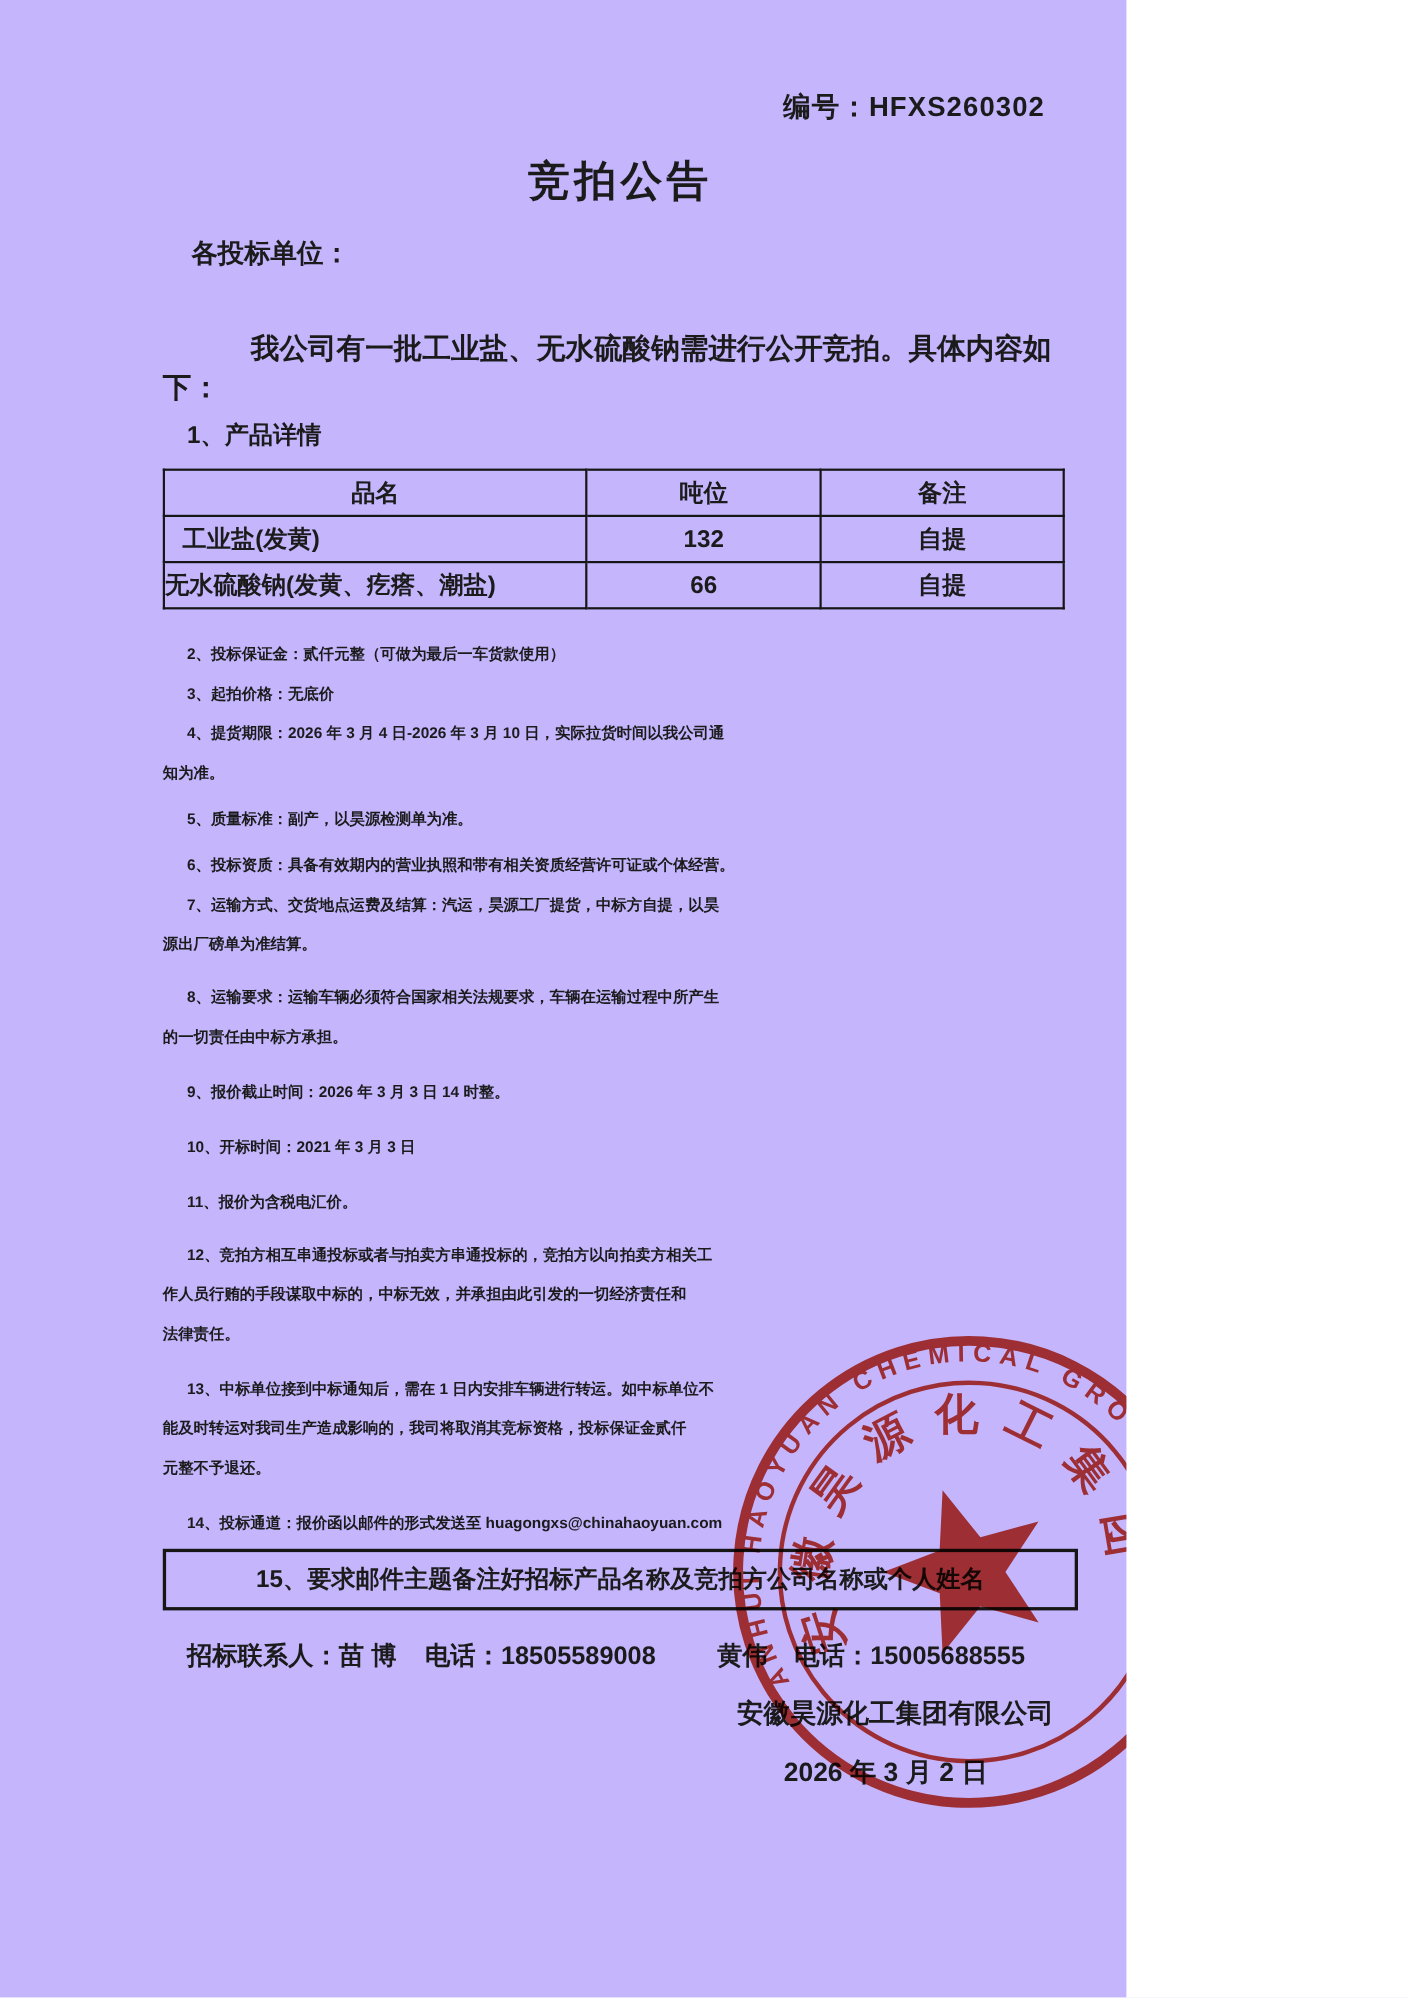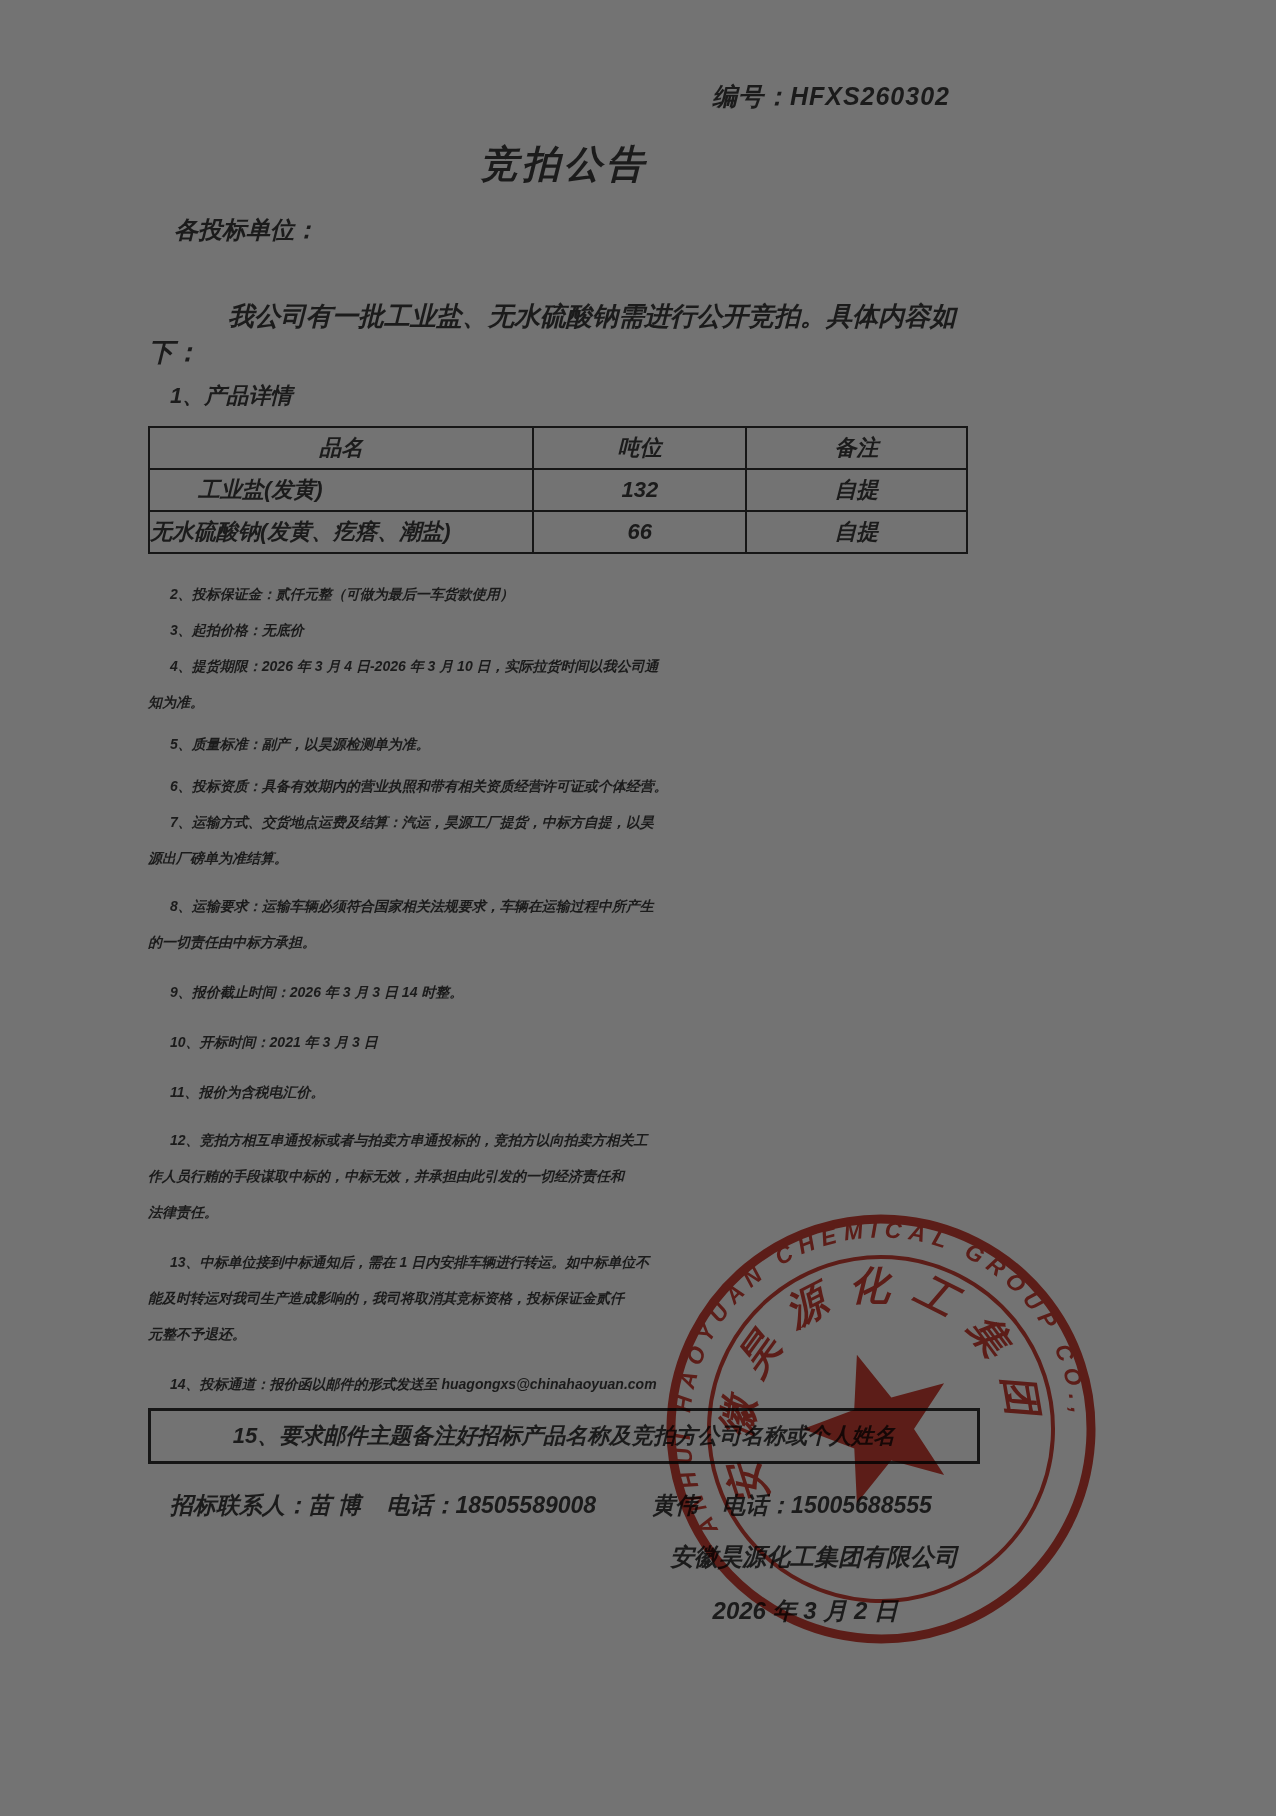--- a/index.html
+++ b/index.html
@@ -2,21 +2,21 @@
 <html><head>
 <meta charset="utf-8">
 <style>
   html,body{margin:0;padding:0;}
   body{
     width:1280px;height:1816px;
     background:#ffffff;
     font-family:"Liberation Sans","DejaVu Sans",sans-serif;
     color:#1b1b1b;
   }
-  .page{position:relative;width:1276px;height:1816px;background:#737373;overflow:hidden;font-style:italic;}
+  .page{position:relative;width:1024px;height:1816px;background:#c4b5fd;overflow:hidden;}
   .content{position:absolute;left:148px;top:0;width:832px;}
 
   .ref-line{
     margin-top:80px;text-align:right;padding-right:30px;
     font-size:25px;font-weight:bold;letter-spacing:1px;
   }
   .title{
     margin:26px 0 0 0;text-align:center;
     font-size:38px;font-weight:bold;letter-spacing:4px;
   }
@@ -35,21 +35,21 @@
 
   table.products{
     margin-top:12px;border-collapse:collapse;width:820px;
     font-size:22px;font-weight:bold;
   }
   table.products th,table.products td{
     border:2px solid #161616;height:40px;padding:0;
   }
   table.products th{text-align:center;font-weight:bold;}
   td.c-name{text-align:left;padding-left:10px;}
-  td.c-name.indent{padding-left:48px;}
+  td.c-name.indent{padding-left:16px;}
   td.c-num,td.c-note{text-align:center;}
   .col-name{width:47%;}
   .col-ton{width:26%;}
   .col-note{width:27%;}
 
   p.item{
     margin:0;font-size:14px;font-weight:bold;line-height:36px;
     text-indent:22px;white-space:pre-line;
   }
   p.mt22{margin-top:22px;}

